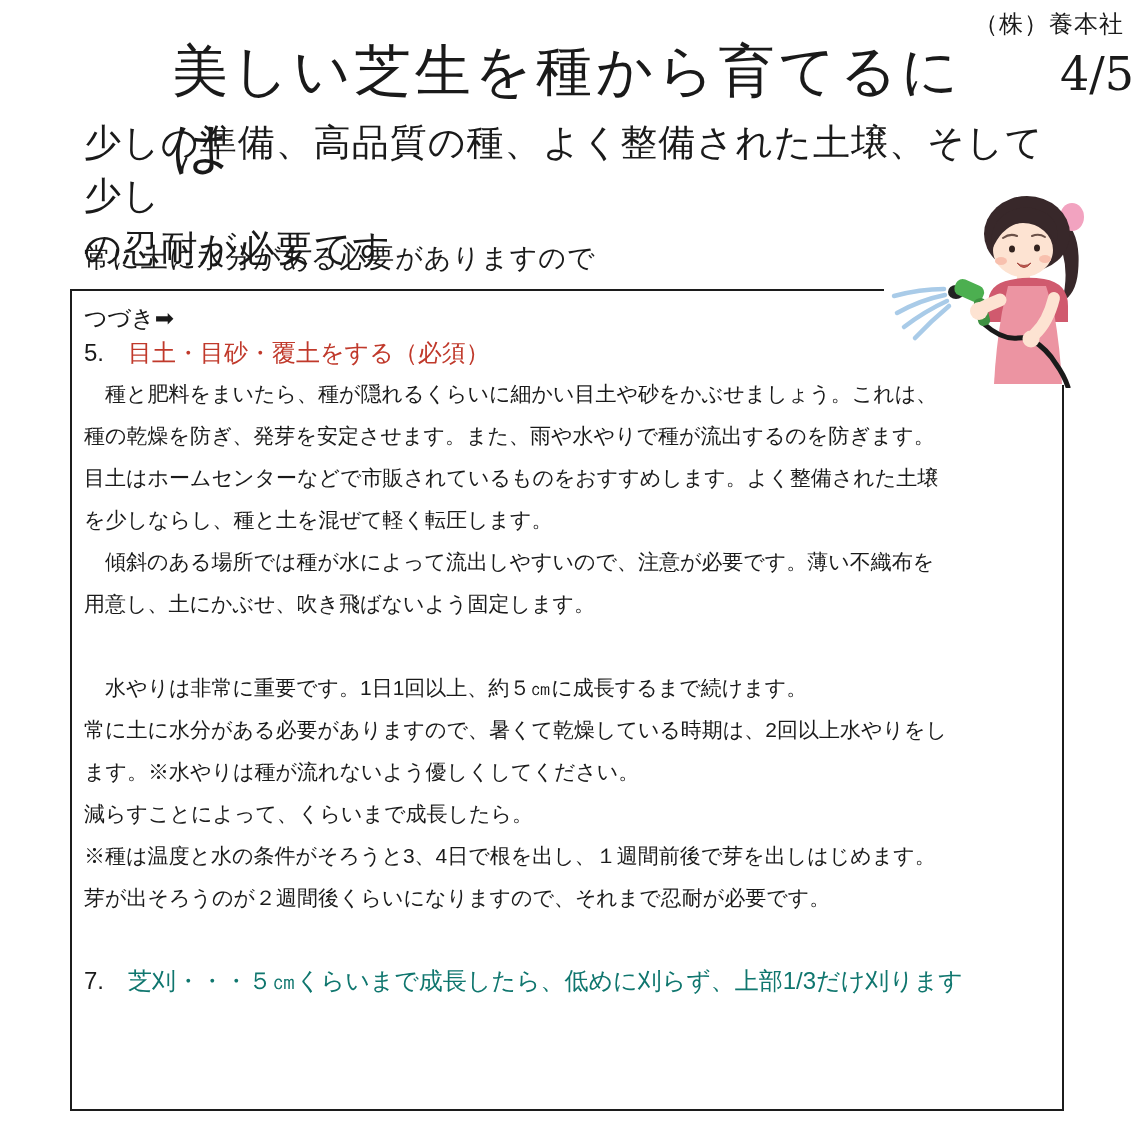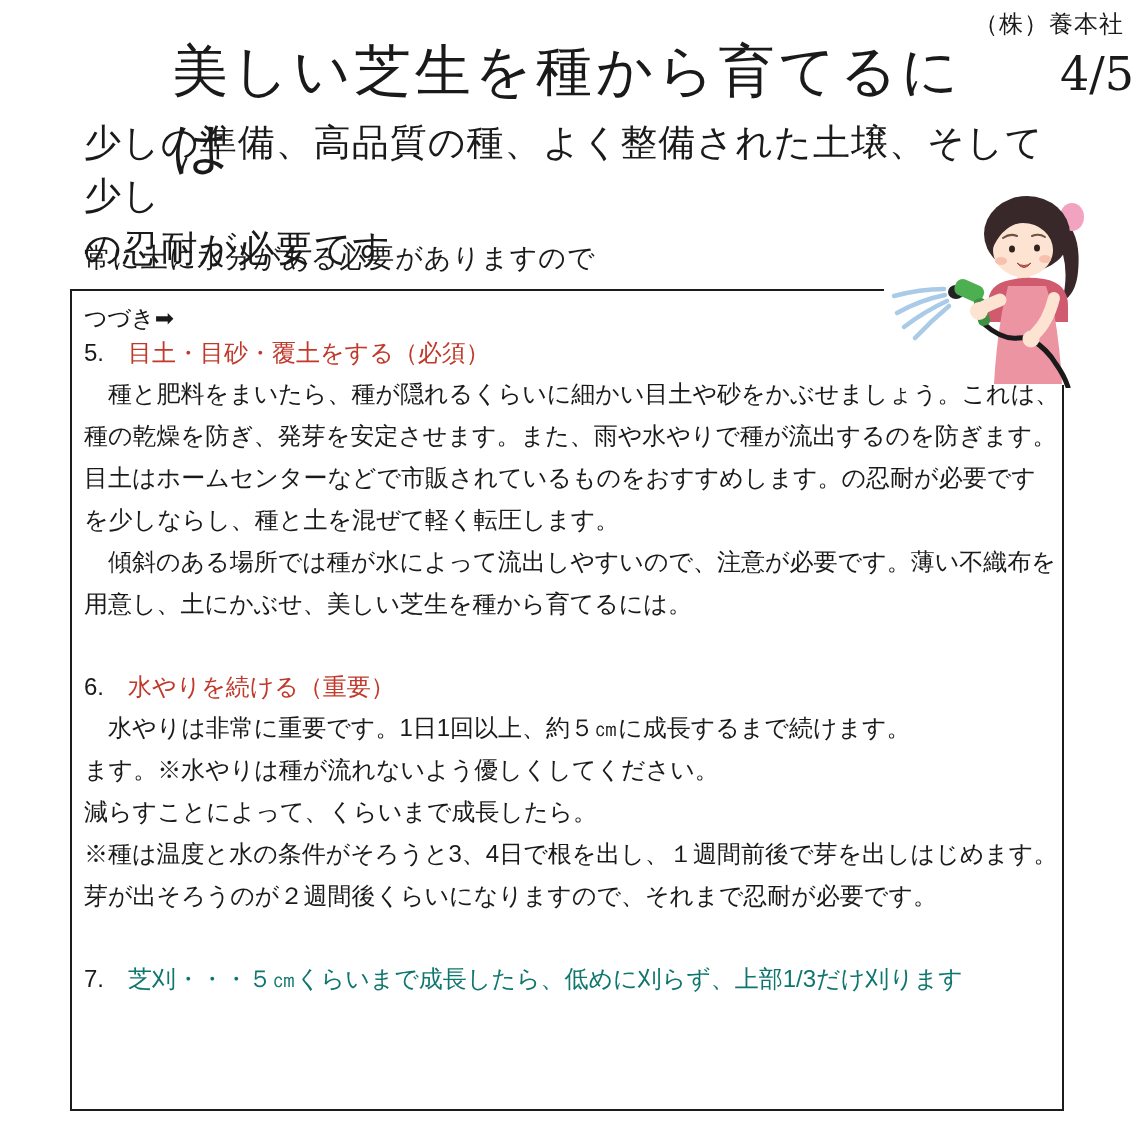--- a/index.html
+++ b/index.html
@@ -25,21 +25,21 @@
     font-family:"DejaVu Serif", serif; font-size:27px; letter-spacing:1px;
   }
   .content-box {
     position:absolute; left:70px; top:289px; width:994px; height:822px;
     border:2px solid #1c1c1c; box-sizing:border-box; padding:12px 12px 0 12px;
     background:transparent;
   }
   .cont-line { font-size:23px; line-height:30px; white-space:pre; }
   .hline { font-size:24px; line-height:40px; white-space:pre; }
   .hline .num { display:inline-block; min-width:44px; color:#1a1a1a; }
-  .tline { font-size:24px; line-height:42px; white-space:pre; }
+  .tline { font-size:21px; line-height:42px; white-space:pre; }
   .spacer { height:42px; }
   .illustration {
     position:absolute; left:884px; top:192px; width:210px; height:196px; z-index:5;
   }
 </style>
 </head>
 <body>
 
 <div class="company">（株）養本社</div>
 
@@ -51,27 +51,27 @@
 <div class="lead"><span>少しの準備、高品質の種、よく整備された土壌、そして少し</span><br><span>の忍耐が必要です</span></div>
 
 <div class="sublead">常に土に水分がある必要がありますので</div>
 
 <div class="content-box">
   <div class="cont-line"><span>つづき</span><span>➡</span></div>
   <div>
       <div class="hline"><span class="num">5.</span><span style="color: rgb(192, 57, 43);">目土・目砂・覆土をする（必須）</span></div>
       <div class="tline">　種と肥料をまいたら、種が隠れるくらいに細かい目土や砂をかぶせましょう。これは、</div>
       <div class="tline">種の乾燥を防ぎ、発芽を安定させます。また、雨や水やりで種が流出するのを防ぎます。</div>
-      <div class="tline">目土はホームセンターなどで市販されているものをおすすめします。の忍耐が必要です</div>
+      <div class="tline">目土はホームセンターなどで市販されているものをおすすめします。よく整備された土壌</div>
       <div class="tline">を少しならし、種と土を混ぜて軽く転圧します。</div>
       <div class="tline">　傾斜のある場所では種が水によって流出しやすいので、注意が必要です。薄い不織布を</div>
-      <div class="tline">用意し、土にかぶせ、美しい芝生を種から育てるには。</div>
+      <div class="tline">用意し、土にかぶせ、吹き飛ばないよう固定します。</div>
       <div class="spacer"></div>
-      <div class="hline"><span class="num">6.</span><span style="color: rgb(192, 57, 43);">水やりを続ける（重要）</span></div>
       <div class="tline">　水やりは非常に重要です。1日1回以上、約５㎝に成長するまで続けます。</div>
+      <div class="tline">常に土に水分がある必要がありますので、暑くて乾燥している時期は、2回以上水やりをし</div>
       <div class="tline">ます。※水やりは種が流れないよう優しくしてください。</div>
       <div class="tline">減らすことによって、くらいまで成長したら。</div>
       <div class="tline">※種は温度と水の条件がそろうと3、4日で根を出し、１週間前後で芽を出しはじめます。</div>
       <div class="tline">芽が出そろうのが２週間後くらいになりますので、それまで忍耐が必要です。</div>
       <div class="spacer"></div>
       <div class="hline"><span class="num">7.</span><span style="color: #0f766e;">芝刈・・・５㎝くらいまで成長したら、低めに刈らず、上部1/3だけ刈ります</span></div>
     </div>
 </div>
 
 <svg class="illustration" viewBox="0 0 210 196" xmlns="http://www.w3.org/2000/svg" aria-hidden="true">

